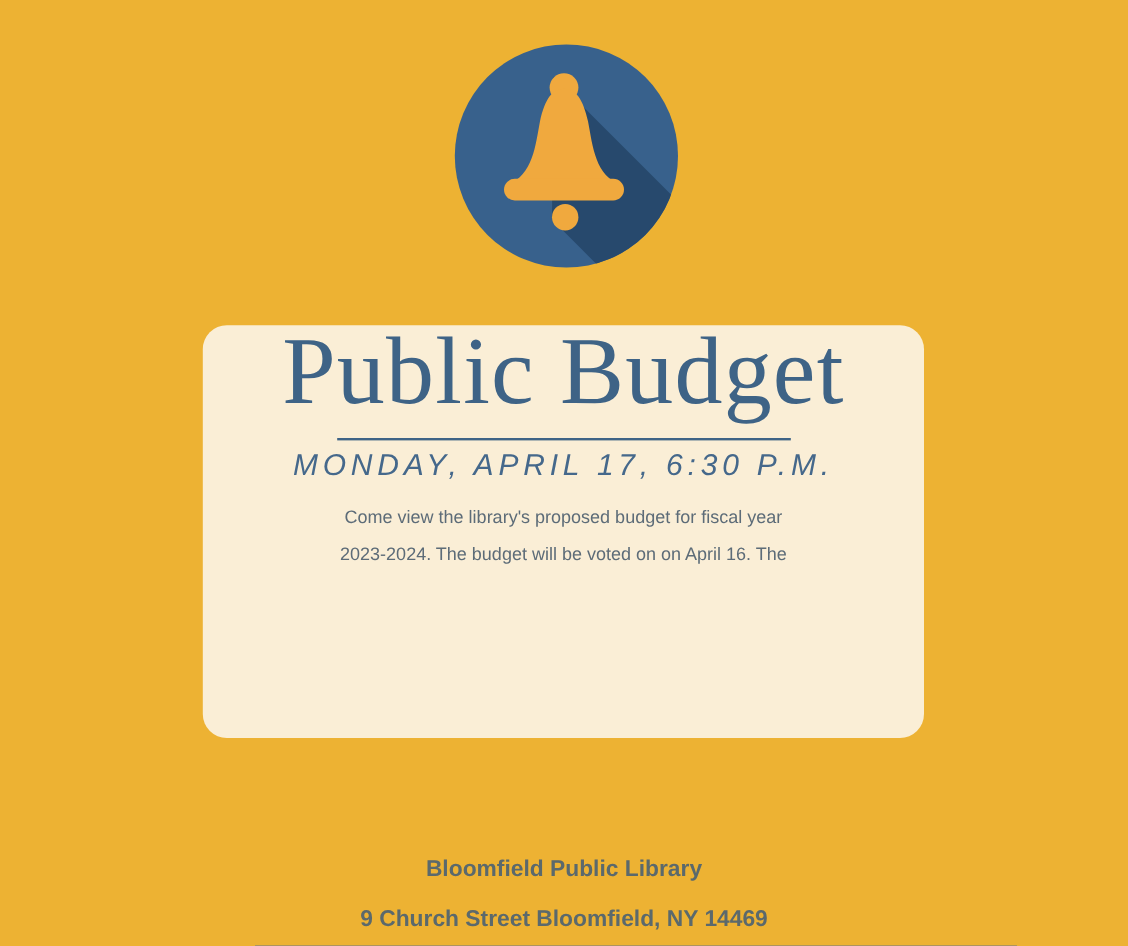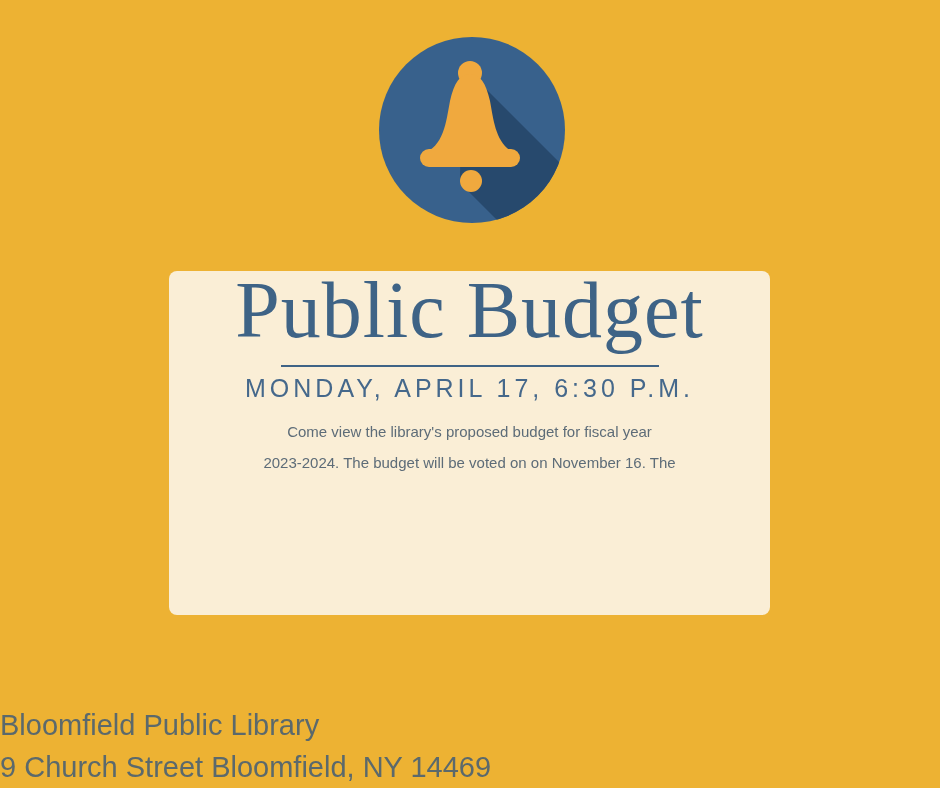--- a/index.html
+++ b/index.html
@@ -9,21 +9,21 @@
     background:#edb233;
     overflow:hidden;
     font-family:"Liberation Sans", sans-serif;
   }
   .bell-svg { position:absolute; left:360px; top:18px; }
   .card {
     position:absolute;
     left:169px; top:271px;
     width:601px; height:344px;
     background:#faeed6;
-    border-radius:8px;
+    border-radius:20px;
     text-align:center;
     box-sizing:border-box;
     overflow:hidden;
   }
   .title {
     margin:-6px 0 0;
     font-family:"Liberation Serif", serif;
     font-weight:400;
     font-size:80px;
     line-height:90px;
@@ -34,35 +34,37 @@
   .rule {
     width:378px; height:2px;
     background:#3e6386;
     margin:10px auto 0;
   }
   .date {
     margin-top:7px;
     font-size:25px;
     letter-spacing:4px;
     color:#45688b;
+    font-style:italic;
   }
   .body-text {
     margin:13px 0 0;
     font-size:15px;
     line-height:31px;
     color:#5d6c78;
   }
   .body-line { display:block; }
   .footer {
     position:absolute;
     left:0; right:0; top:704px;
-    text-align:left;
-    font-size:29px;
+    text-align:center;
+    font-size:19px;
     line-height:42px;
     color:#5b696c;
+    font-weight:bold;
   }
 </style>
 </head>
 <body>
 
 <div class="poster">
 
   <svg class="bell-svg" width="224" height="224" viewBox="360 18 224 224" xmlns="http://www.w3.org/2000/svg">
     <defs>
       <clipPath id="circleClip">
@@ -83,21 +85,21 @@
   </svg>
 
   <div class="card">
     <h1 class="title">
       <span class="title-line">Public Budget</span>
     </h1>
     <div class="rule"></div>
     <div class="date">MONDAY, APRIL 17, 6:30 P.M.</div>
     <p class="body-text">
       <span class="body-line">Come view the library's proposed budget for fiscal year</span>
-      <span class="body-line">2023-2024. The budget will be voted on on November 16. The</span>
+      <span class="body-line">2023-2024. The budget will be voted on on April 16. The</span>
     </p>
   </div>
 
   <div class="footer">
     <div>Bloomfield Public Library</div>
     <div>9 Church Street Bloomfield, NY 14469</div>
   </div>
 
 </div>
 

